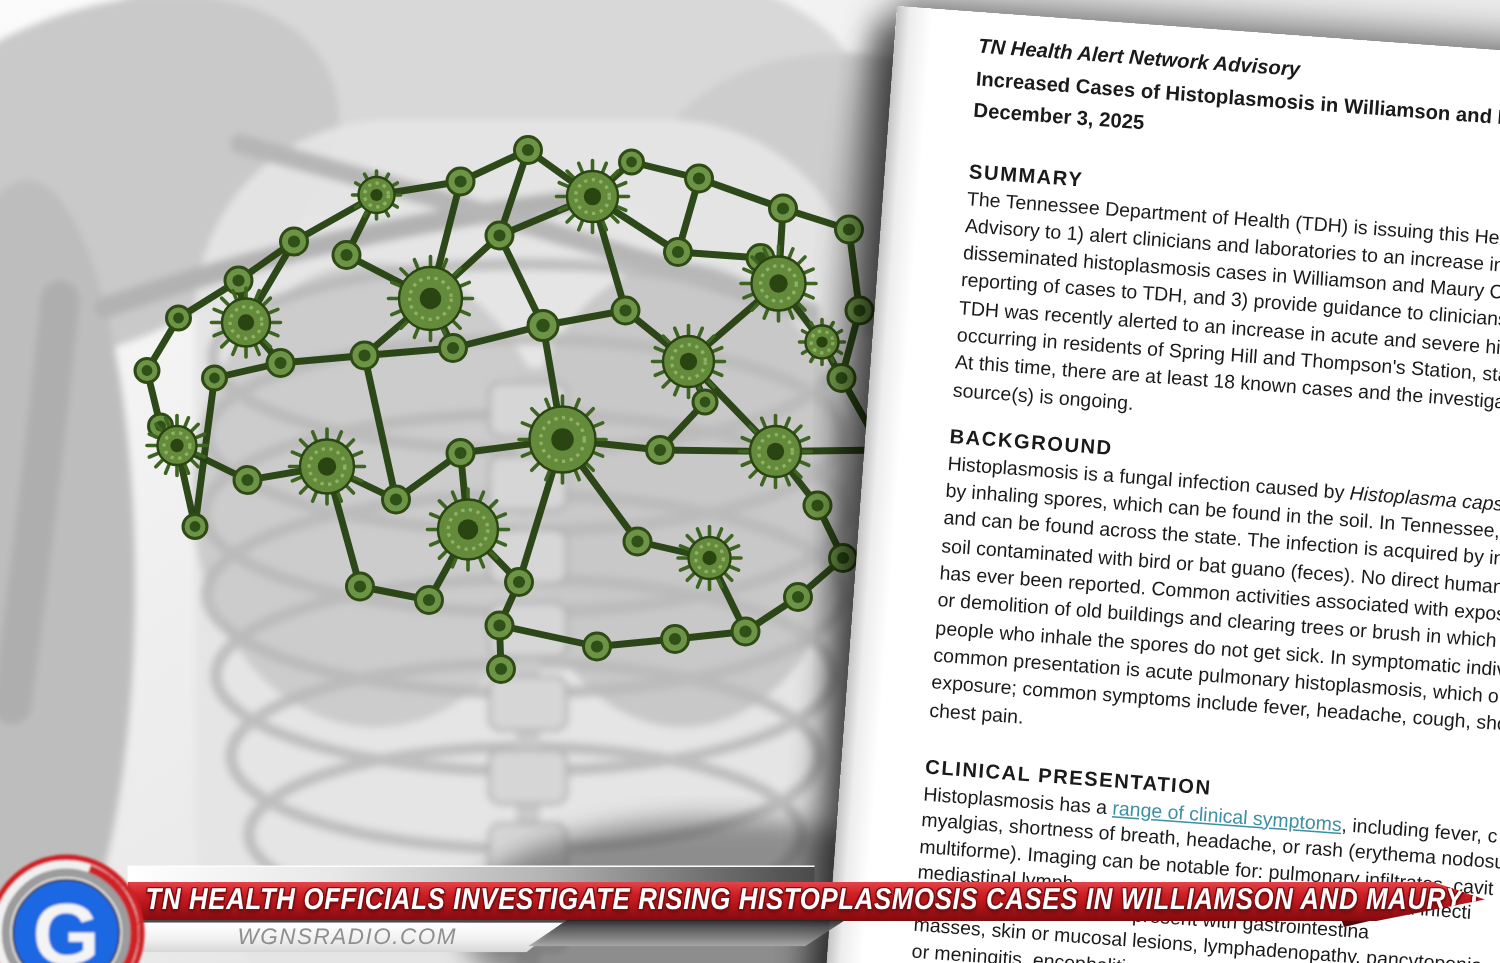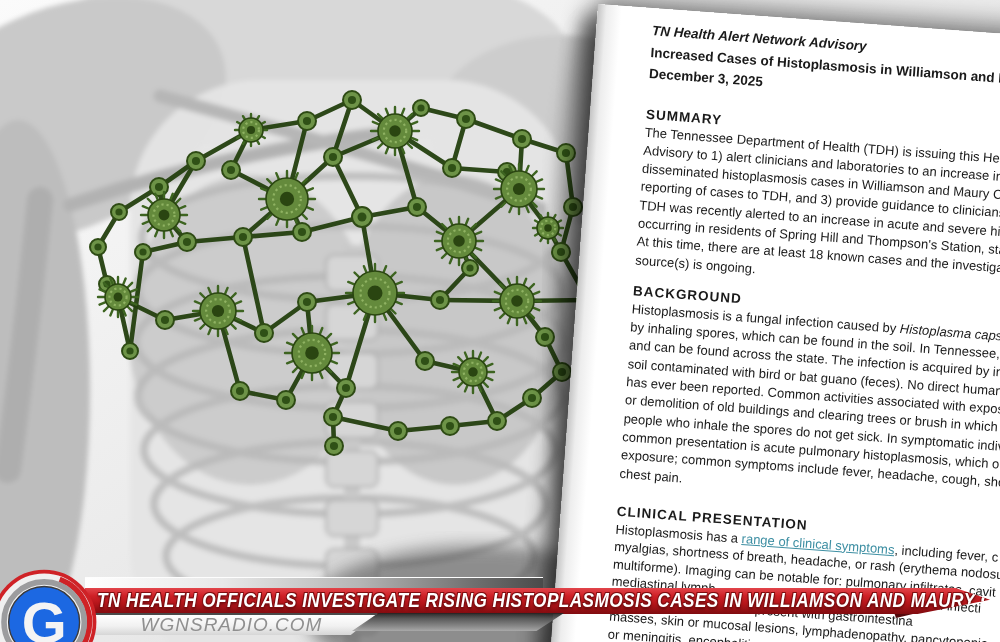--- a/index.html
+++ b/index.html
@@ -54,21 +54,21 @@
     clip-path:polygon(2% 0,80% 0,8% 100%);
     background:linear-gradient(90deg,#4e070a,#7a0d11);
   }
   #site-bar{
     position:absolute;left:85px;top:613px;width:293px;height:22px;z-index:40;box-sizing:border-box;
     clip-path:polygon(0 0,100% 0,90.7% 100%,0 100%);
     background:linear-gradient(180deg,#ffffff 0%,#f1f1f1 55%,#d6d6d6 100%);
     border-top:2px solid #4a4a4a;text-align:center;
   }
   #site-bar .site{
-    font-size:19px;font-style:italic;color:#8f8f8f;letter-spacing:1px;line-height:19px;
+    font-size:15px;font-style:italic;color:#8f8f8f;letter-spacing:1px;line-height:19px;
   }
   #gray-swoosh{
     position:absolute;left:352px;top:613px;width:212px;height:18px;z-index:40;
     clip-path:polygon(12.5% 0,100% 0,87% 100%,0% 100%);
     background:linear-gradient(180deg,#222 0%,#555 30%,#8a8a8a 75%,#ababab 100%);
     opacity:.93;
   }
   #logo{position:absolute;left:-10px;top:566px;width:112px;height:112px;z-index:50;}
 </style>
 </head>

